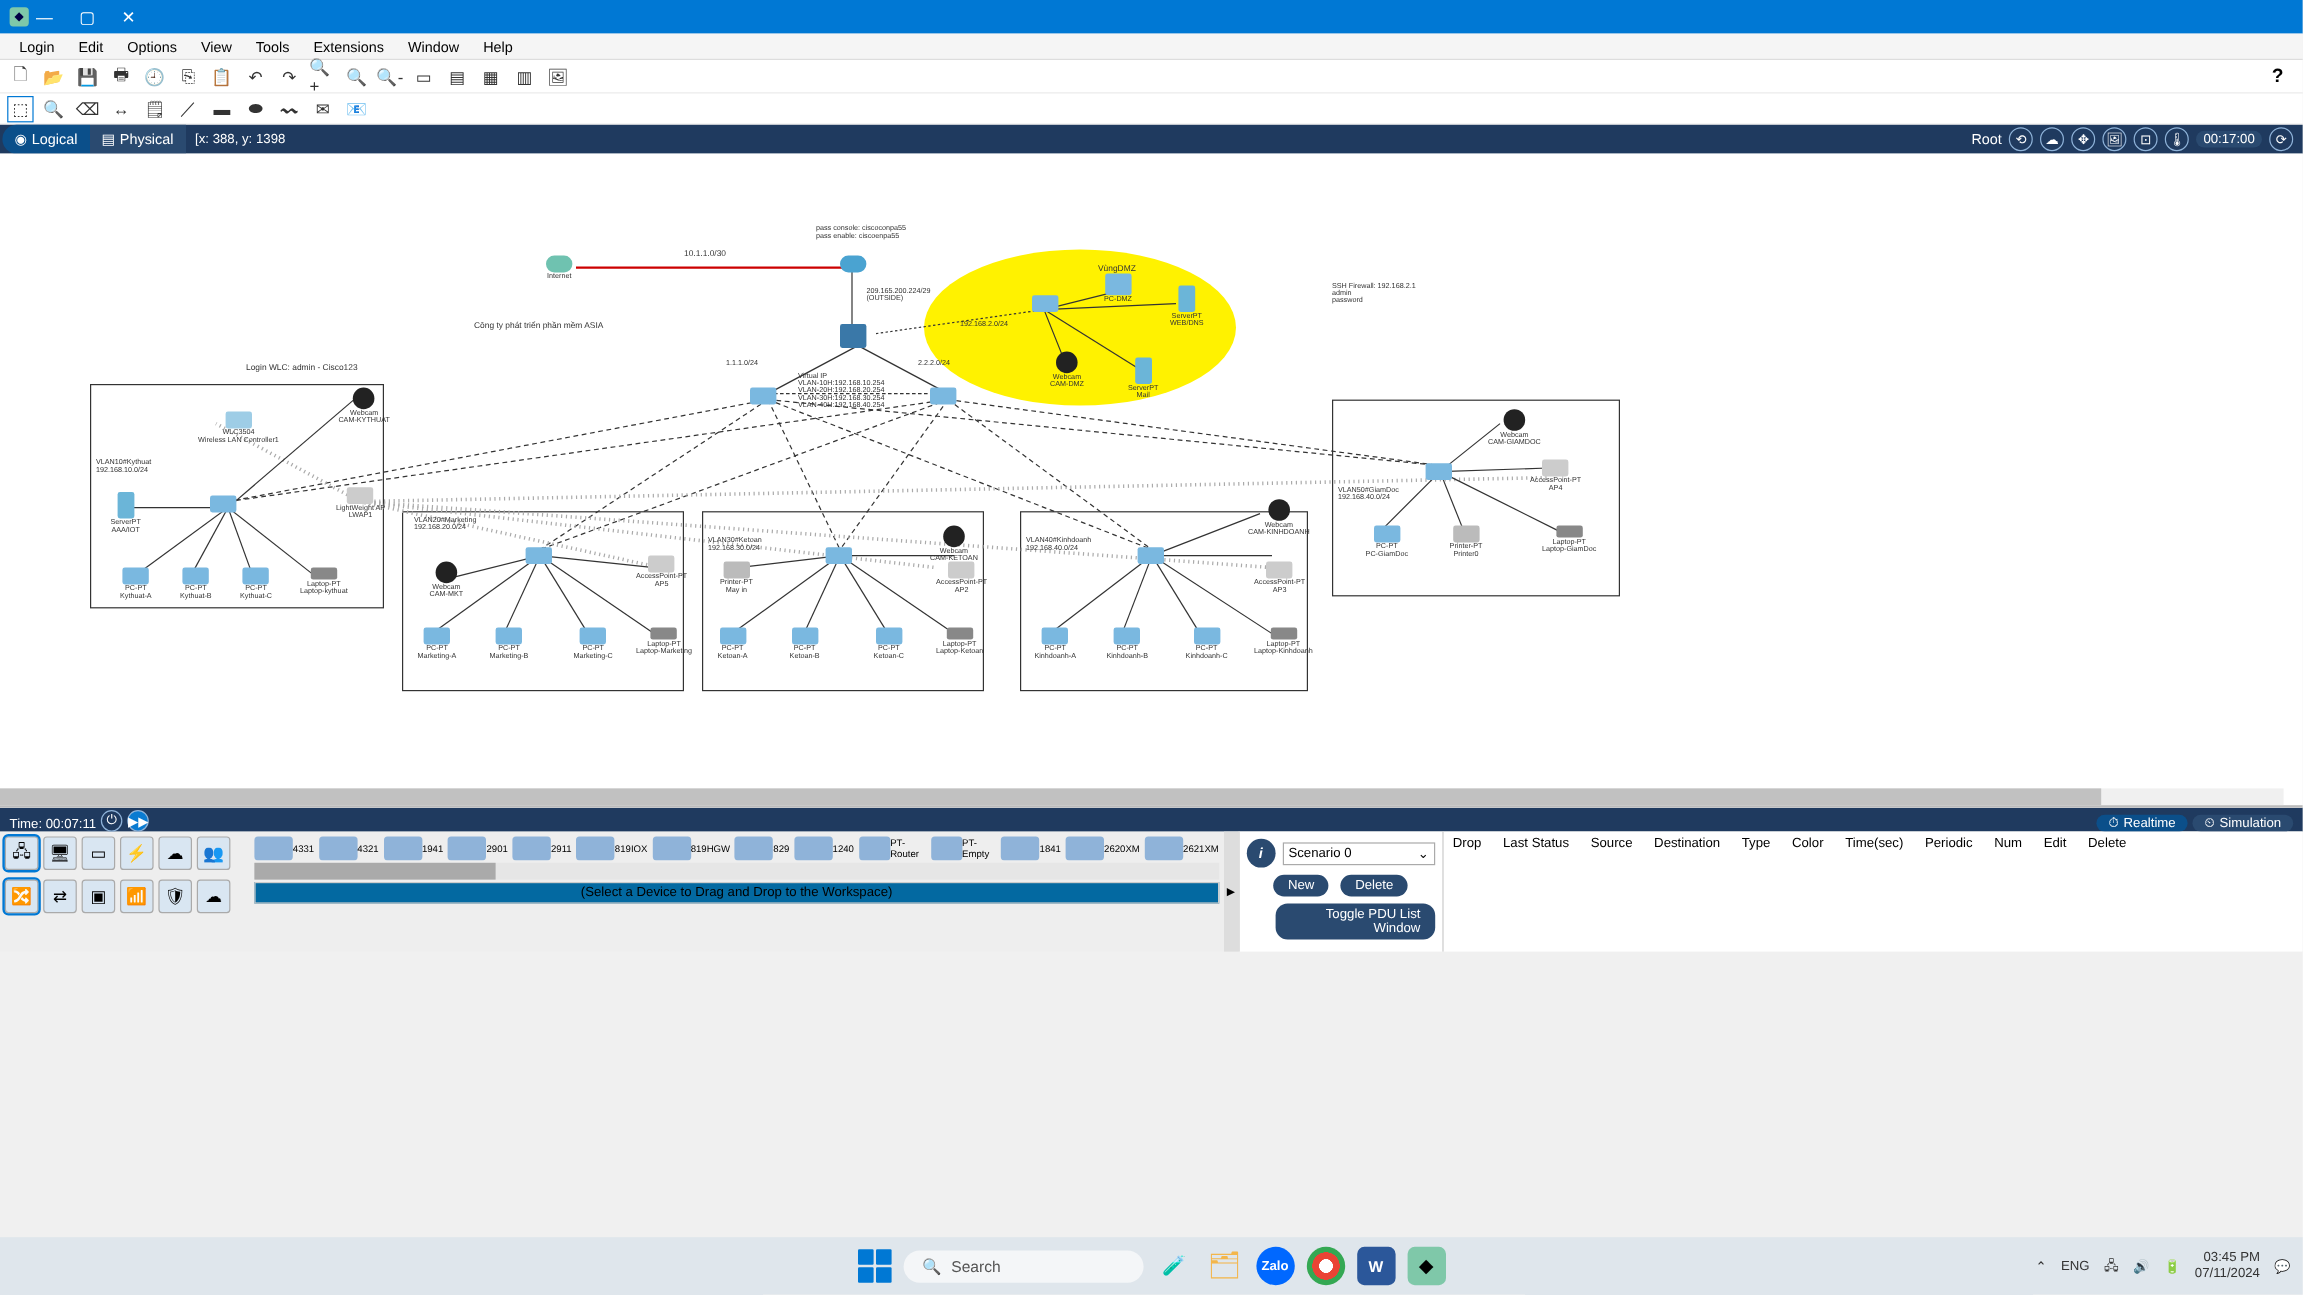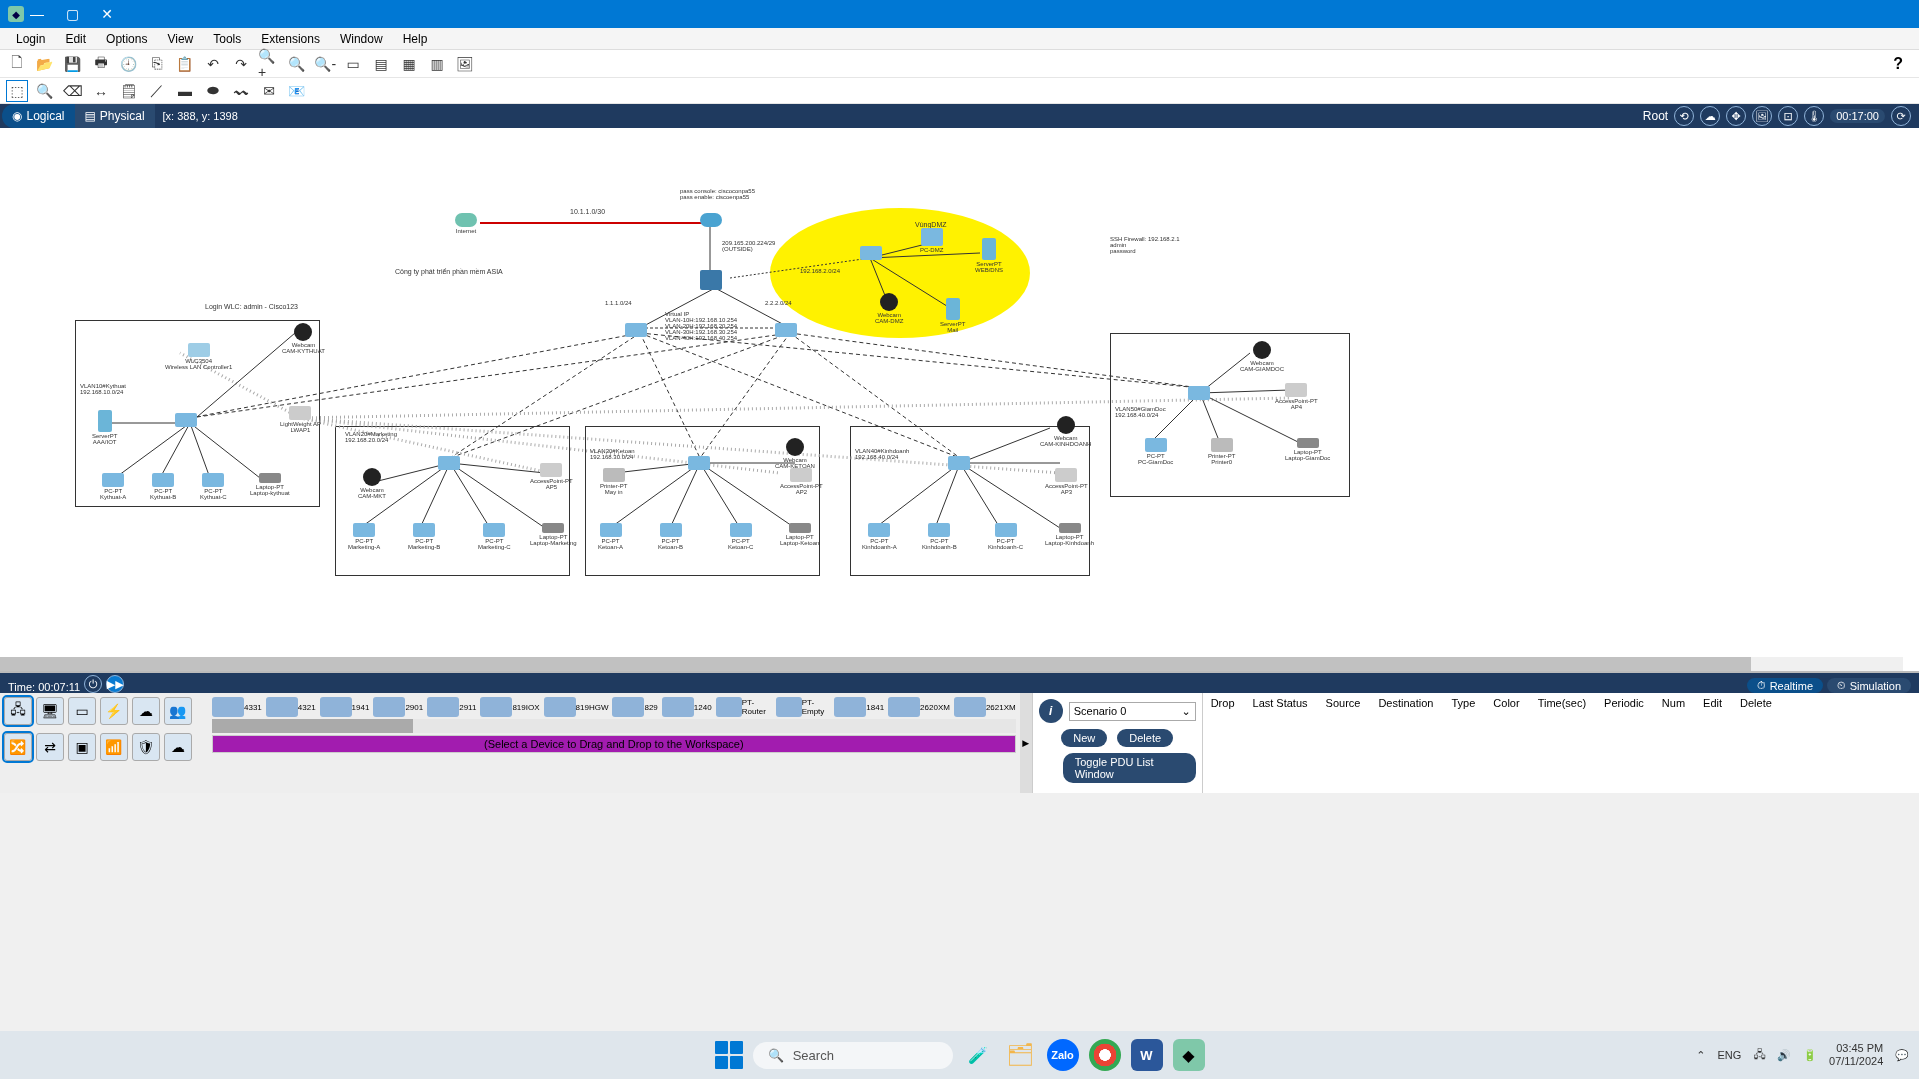--- a/index.html
+++ b/index.html
@@ -64,21 +64,21 @@
 .dev-panel { background: #eee; height: 100px; display: flex; }
 .dev-cats { width: 208px; padding: 4px; display: flex; flex-wrap: wrap; gap: 4px; align-content: flex-start; }
 .cat-btn { width: 28px; height: 28px; background: #d9e6f2; border: 1px solid #aaa; border-radius: 3px; display: flex; align-items: center; justify-content: center; font-size: 14px; cursor: pointer; }
 .cat-btn.sel { outline: 2px solid #0078d4; }
 .dev-models { flex: 0 0 580px; display: flex; flex-direction: column; }
 .models-row { display: flex; gap: 4px; padding: 4px 4px 0; overflow: hidden; }
 .model-it { display: flex; align-items: center; font-size: 8px; cursor: pointer; }
 .model-it .m-ico { width: 32px; height: 20px; background: #8fb3d9; border-radius: 3px; }
 .models-scroll { height: 14px; background: #e6e6e6; margin: 2px 4px; position: relative; }
 .models-scroll .th { position: absolute; left: 0; width: 25%; height: 100%; background: #aaa; }
-.drag-hint { font-size: 11px; text-align: center; padding: 2px; background: #a21caf; border: 1px solid #ccc; margin: 0 4px 2px; }
+.drag-hint { font-size: 11px; text-align: center; padding: 2px; background: #0369a1; border: 1px solid #ccc; margin: 0 4px 2px; }
 
 .expand-tab { width: 12px; background: #ddd; display: flex; align-items: center; justify-content: center; cursor: pointer; font-size: 9px; }
 
 .scenario-panel { width: 170px; background: #fff; border-left: 1px solid #ccc; padding: 6px; display: flex; flex-direction: column; gap: 6px; font-size: 12px; }
 .scen-row { display: flex; align-items: center; gap: 6px; }
 .info-ico { width: 24px; height: 24px; border-radius: 50%; background: #2a4a70; color: #fff; display: flex; align-items: center; justify-content: center; font-style: italic; font-weight: bold; }
 .scen-select { flex: 1; border: 1px solid #aaa; padding: 2px 4px; font-size: 11px; display: flex; justify-content: space-between; cursor: pointer; }
 .pill-btn { background: #2a4a70; color: #fff; border-radius: 10px; padding: 3px 12px; font-size: 11px; cursor: pointer; }
 
 .pdu-table { flex: 1; background: #fff; border-left: 1px solid #ccc; padding: 4px 8px; font-size: 11px; }
@@ -504,21 +504,21 @@
       <div class="info-ico">i</div>
       <div class="scen-select">
           <span>Scenario 0</span>
           <span>⌄</span>
         </div>
     </div>
     <div class="scen-row" style="justify-content:center; gap:10px;">
       <div class="pill-btn">New</div>
       <div class="pill-btn">Delete</div>
     </div>
-    <div class="pill-btn" style="text-align:left;margin-left:24px;">Toggle PDU List Window</div>
+    <div class="pill-btn" style="text-align:right;margin-left:24px;">Toggle PDU List Window</div>
   </div>
 
   <div class="pdu-table">
     <div class="hdr">
       <span>Drop</span>
       <span>Last Status</span>
       <span>Source</span>
       <span>Destination</span>
       <span>Type</span>
       <span>Color</span>

